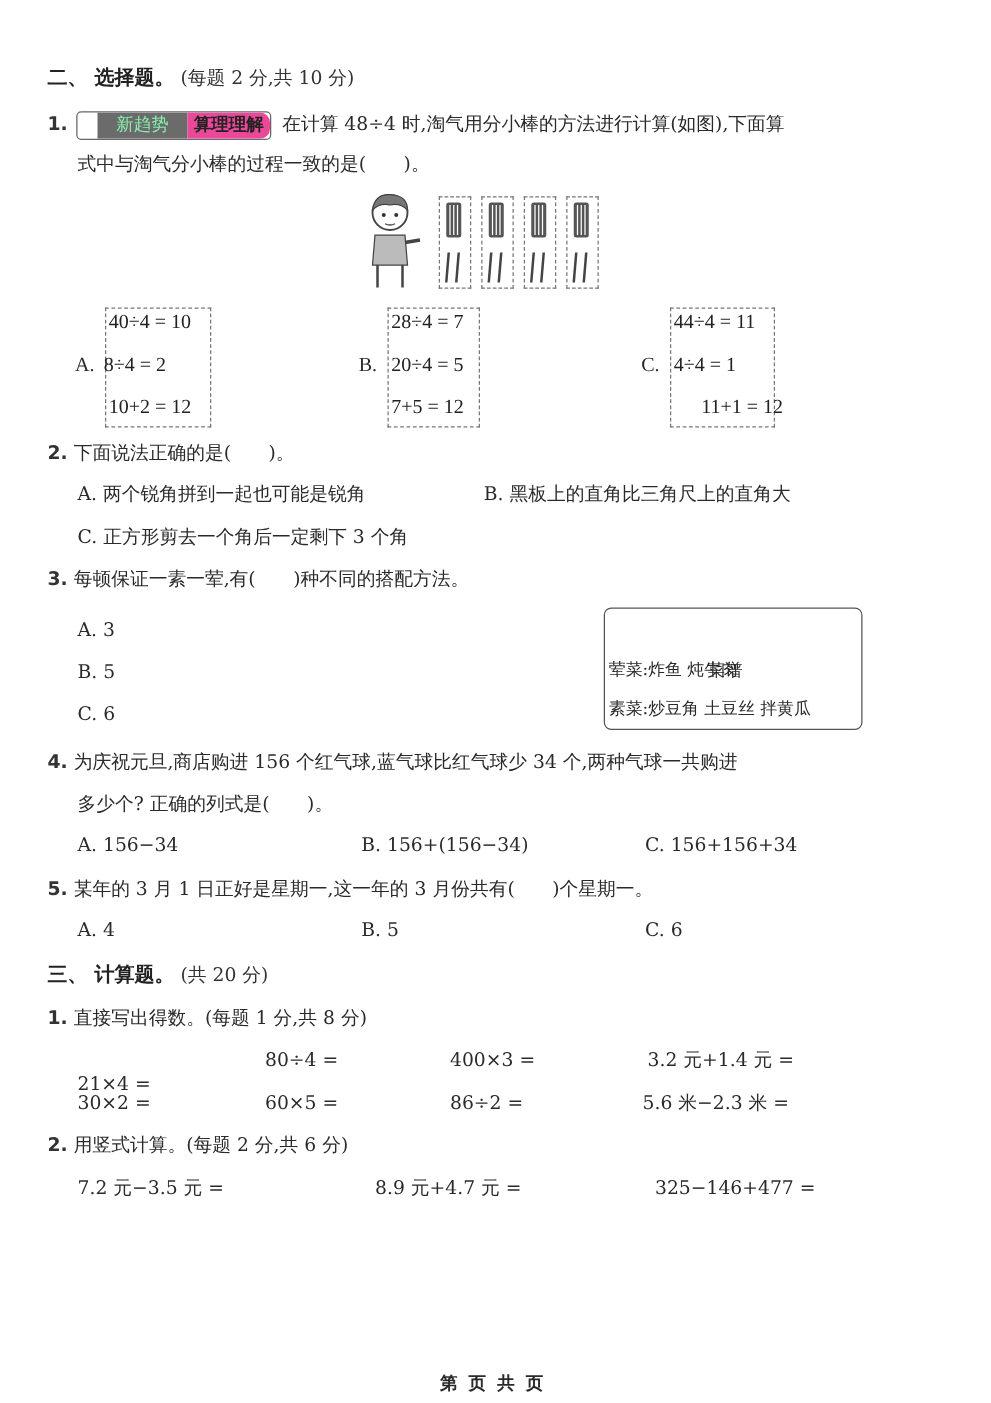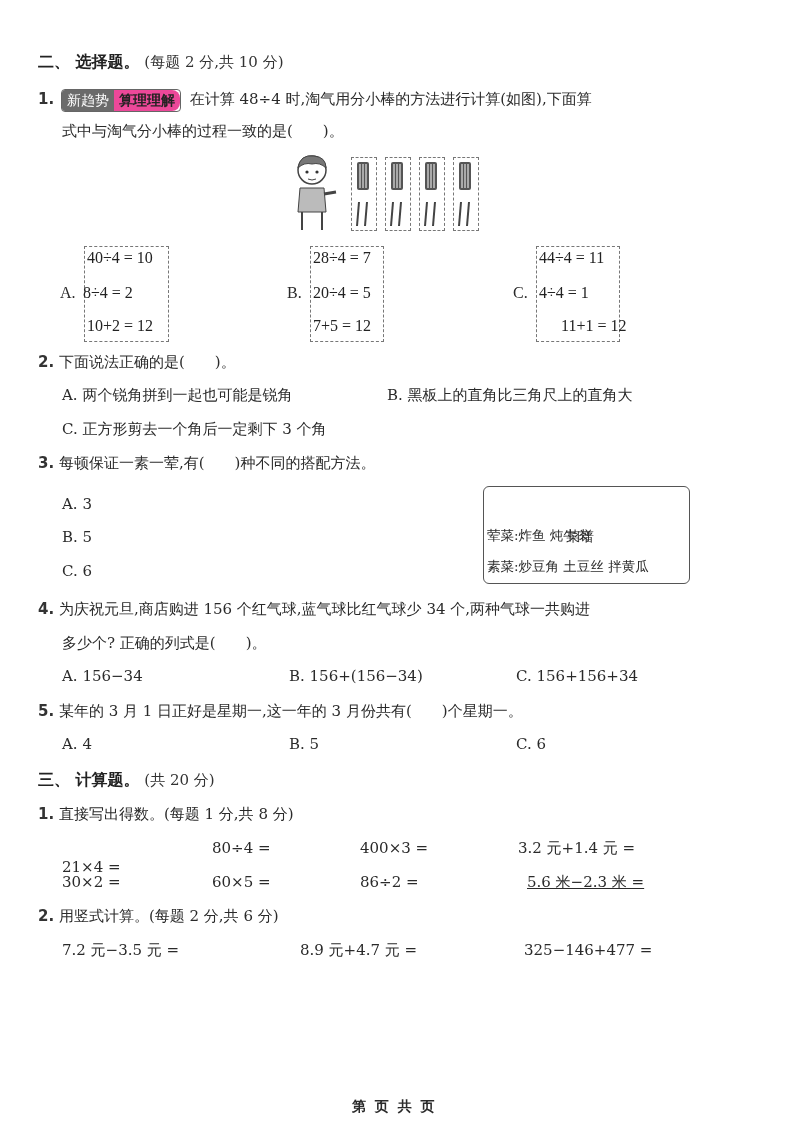--- a/index.html
+++ b/index.html
@@ -10,21 +10,21 @@
   }
   .abs { position: absolute; white-space: nowrap; }
   .sec-title { font-family: "DejaVu Sans", "Liberation Sans", sans-serif; font-weight: bold; font-size: 16px; color: #222; text-align: center; }
   .sec-note { font-family: "DejaVu Serif", serif; font-weight: normal; font-size: 15px; color: #333; }
   .qnum { font-family: "DejaVu Sans", "Liberation Sans", sans-serif; font-weight: bold; color: #333; }
   .tag {
     display: inline-flex; align-items: stretch; border: 1px solid #666; border-radius: 4px;
     overflow: hidden; vertical-align: middle; height: 21px; margin: 0 4px 0 2px;
     font-family: "DejaVu Sans", sans-serif; font-size: 14px;
   }
-  .tag .dark { background: #6b6b6b; color: #ffffff; padding: 0 5px; line-height: 21px; }
+  .tag .dark { background: #6b6b6b; color: #86efac; padding: 0 15px; line-height: 21px; margin-left: 16px; }
   .tag .light { background: #ec4899; color: #222; padding: 0 5px; line-height: 21px; font-weight: bold; border-radius: 0 8px 8px 0; }
   .dashbox { position: absolute; border: 1px dashed #777; }
   .eqline { position: absolute; font-family: "Liberation Serif", serif; font-size: 16px; color: #222; }
   .menu-box { position: absolute; border: 1.5px solid #555; border-radius: 6px; }
   .menu-title { position: absolute; font-size: 14px; }
   .menu-line { position: absolute; font-size: 13.5px; }
   .footer { font-family: "DejaVu Sans", sans-serif; font-weight: bold; font-size: 14px; letter-spacing: 2px; }
   .stick-panel { position: absolute; border: 1px dashed #777; width: 24px; height: 72px; }
 </style>
 </head>
@@ -204,21 +204,21 @@
   <span class="qnum">1.</span>
   <span>直接写出得数。(每题 1 分,共 8 分)</span>
 </div>
 <div class="abs" style="left:62px; top:839px;margin-top:19px;">21×4 =</div>
 <div class="abs" style="left:212px; top:839px;">80÷4 =</div>
 <div class="abs" style="left:360px; top:839px;">400×3 =</div>
 <div class="abs" style="left:518px; top:839px;">3.2 元+1.4 元 =</div>
 <div class="abs" style="left:62px; top:873px;">30×2 =</div>
 <div class="abs" style="left:212px; top:873px;">60×5 =</div>
 <div class="abs" style="left:360px; top:873px;">86÷2 =</div>
-<div class="abs" style="left:527px; top:873px;text-decoration:underline;">5.6 米−2.3 米 =</div>
+<div class="abs" style="left:514px; top:873px;">5.6 米−2.3 米 =</div>
 
 <div class="abs" style="left:38px; top:907px;">
   <span class="qnum">2.</span>
   <span>用竖式计算。(每题 2 分,共 6 分)</span>
 </div>
 <div class="abs" style="left:62px; top:941px;">7.2 元−3.5 元 =</div>
 <div class="abs" style="left:300px; top:941px;">8.9 元+4.7 元 =</div>
 <div class="abs" style="left:524px; top:941px;">325−146+477 =</div>
 
 <div class="abs footer" style="left:352px; top:1098px;">第 页 共 页</div>

